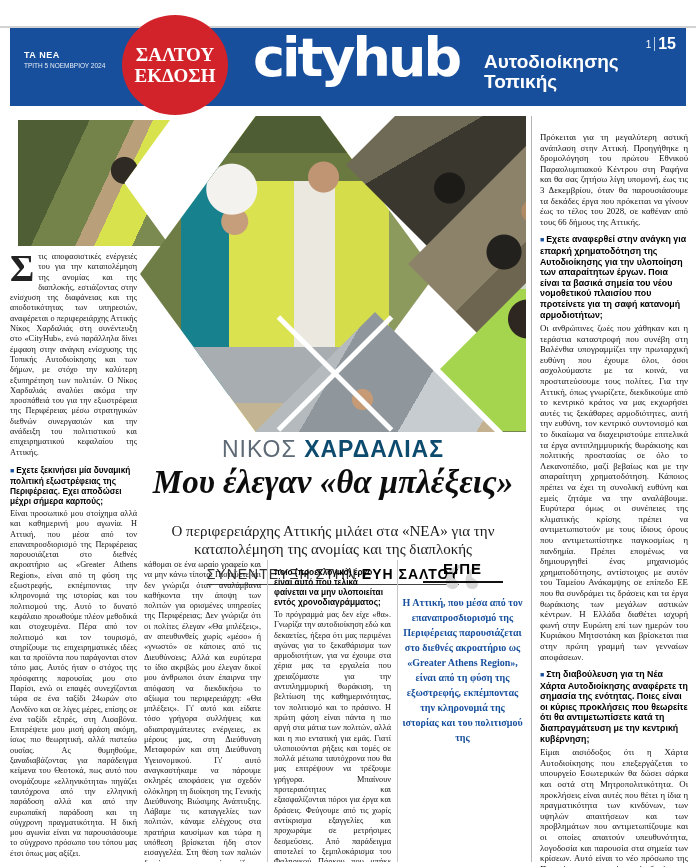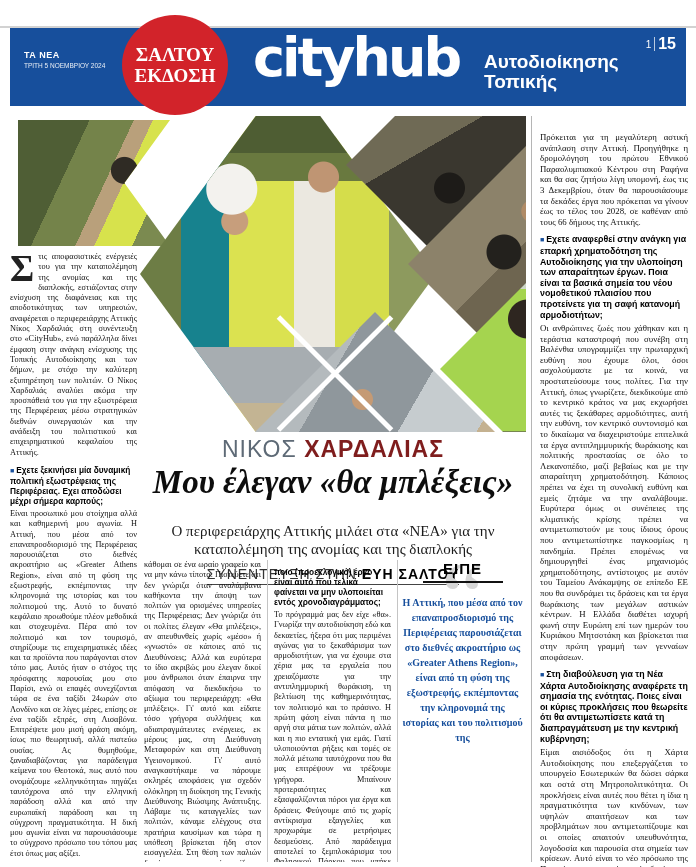--- a/index.html
+++ b/index.html
@@ -60,21 +60,21 @@
         radial-gradient(circle at 45% 35%, #c59a74 0 10px, transparent 11px),
         linear-gradient(120deg,#b4babd 0 30%,#8f979c 30% 55%,#c6cccf 55% 75%,#c4b190 75%);}
   .seam{position:absolute;background:#fff;width:160px;height:5px;}
   .s1{left:245px;top:255px;transform:rotate(45deg);}
   .s2{left:245px;top:255px;transform:rotate(-45deg);}
 
   
   .headline{position:absolute;left:138px;top:436px;width:390px;text-align:center;}
   .kicker{font-family:"Liberation Sans",sans-serif;font-size:23px;letter-spacing:1px;}
   .kicker .lt{color:#5e6a76;font-weight:normal;}
-  .kicker .bd{color:#7f1d1d;font-weight:bold;}
+  .kicker .bd{color:#0c4a6e;font-weight:bold;}
   .title{font-size:33px;font-weight:bold;font-style:italic;color:#0d0d0d;margin-top:2px;line-height:1.05;text-align:center;}
   .subtitle{font-size:15px;color:#1c1c1c;line-height:1.22;margin-top:22px;}
   .byline{display:inline-block;margin-top:8px;font-family:"Liberation Sans",sans-serif;font-size:14px;
           letter-spacing:1px;color:#333;border-bottom:1px solid #444;padding-bottom:2px;}
   .byline b{color:#000;}
 
   
   .col{position:absolute;overflow:hidden;}
   .col1{left:10px;top:252px;width:127px;height:610px;}
   .colsrow{position:absolute;left:138px;top:560px;width:390px;height:302px;display:flex;}

